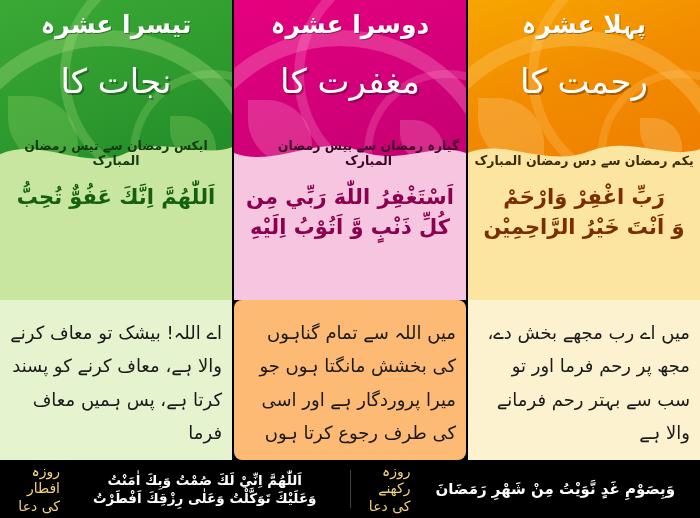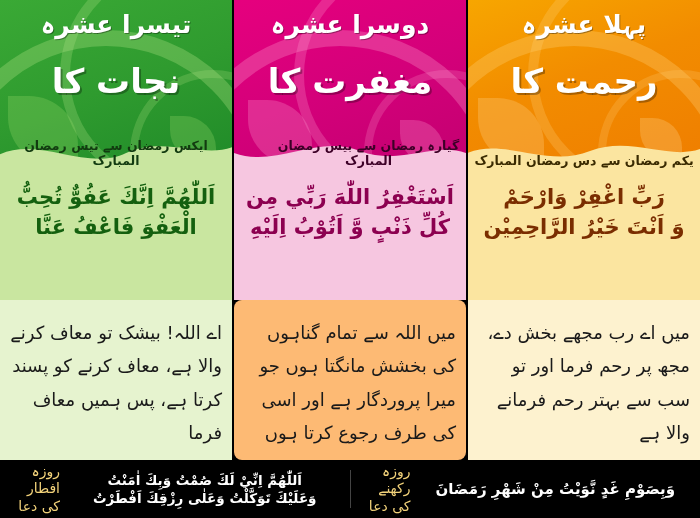--- a/index.html
+++ b/index.html
@@ -44,21 +44,21 @@
 
   
   .wave{position:absolute;left:-5px;right:-5px;bottom:-1px;height:46px;}
   .wave svg{display:block;width:100%;height:100%;}
 
   
   .ashra{position:absolute;top:10px;left:0;right:0;text-align:center;color:#fff;
     font-size:25px;font-weight:bold;direction:rtl;letter-spacing:.5px;
     text-shadow:1px 1px 0 rgba(0,0,0,.35);}
   .ashra-sub{position:absolute;top:62px;left:0;right:0;text-align:center;color:#fff;
-    font-size:34px;font-weight:bold;direction:rtl;line-height:1.15;
+    font-size:34px;font-weight:normal;direction:rtl;line-height:1.15;
     text-shadow:2px 2px 0 rgba(0,0,0,.30);}
 
   
   .datestrip{position:absolute;left:0;right:0;bottom:4px;text-align:center;direction:rtl;
     color:#111;font-size:12.5px;font-weight:bold;}
   .c-orange .datestrip{color:#3a2a00;}
   .c-pink .datestrip{color:#3d0027;padding-left:37px;}
   .c-green .datestrip{color:#123b10;}
 
   .dua{position:absolute;left:6px;right:6px;top:10px;text-align:center;direction:rtl;
@@ -98,21 +98,20 @@
         <div class="wave">
           <svg viewBox="0 0 240 46" preserveAspectRatio="none">
               <path d="M0,30 C40,6 90,46 130,26 C170,8 210,34 240,18 L240,46 L0,46 Z" fill="#c9e6a0"></path>
             </svg>
         </div>
         <div class="datestrip">ایکس رمضان سے تیس رمضان المبارک</div>
       </div>
       <div class="band-mid">
         <div class="dua">
           <div>اَللّٰهُمَّ اِنَّكَ عَفُوٌّ تُحِبُّ</div>
-          <div>الْعَفْوَ فَاعْفُ عَنَّا</div>
         </div>
       </div>
       <div class="band-bot">
         <div class="trans">اے اللہ! بیشک تو معاف کرنے والا ہے، معاف کرنے کو پسند کرتا ہے، پس ہمیں معاف فرما</div>
       </div>
     </div>
 
     <div class="col c-pink">
       <div class="band-top">
         <div class="swirl s1"></div>

